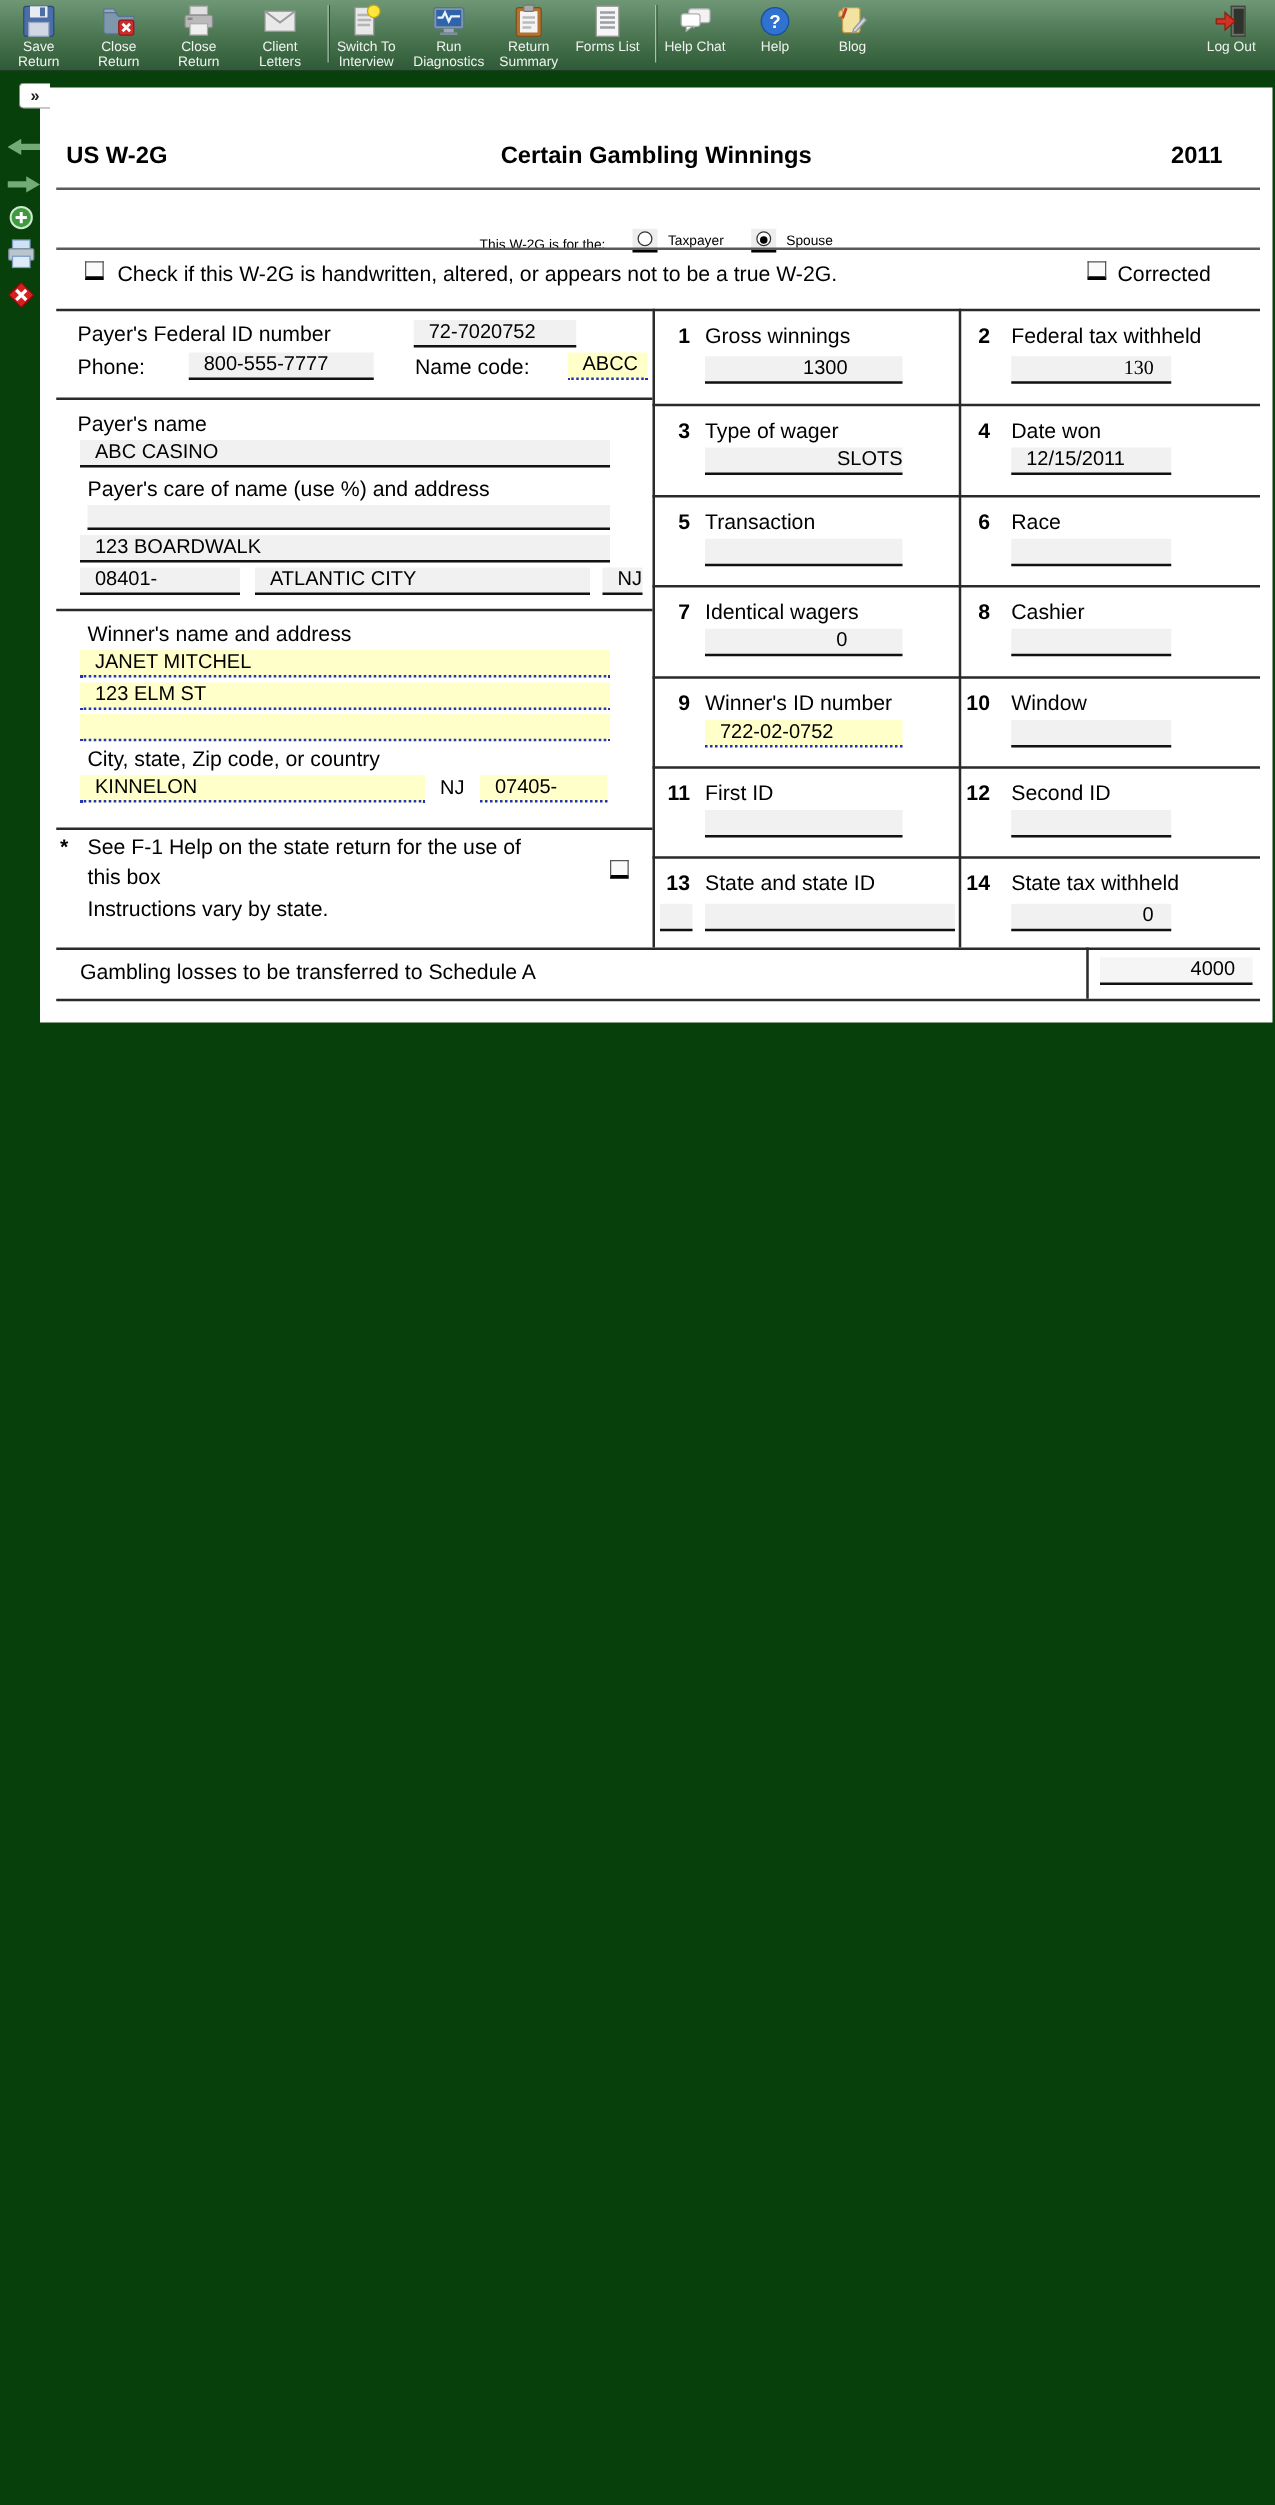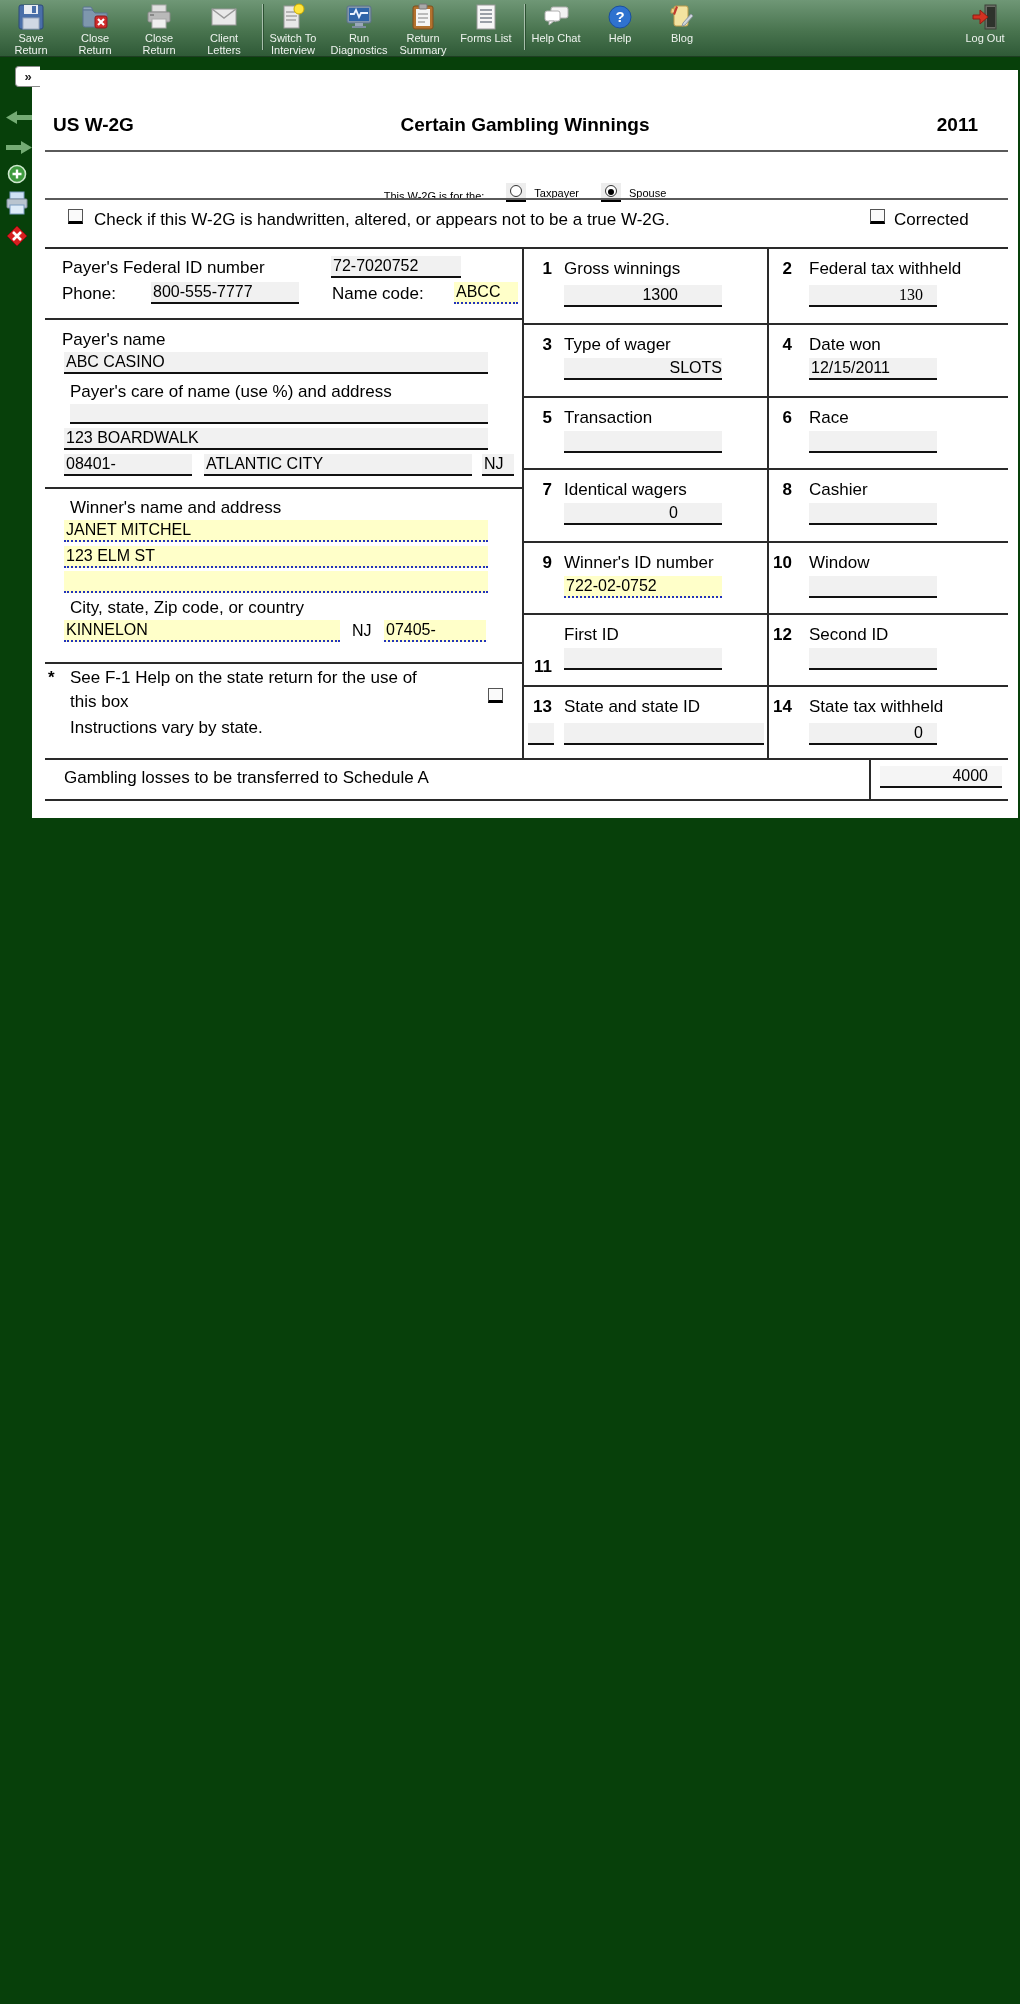--- a/index.html
+++ b/index.html
@@ -50,21 +50,21 @@
   .fld {
     position:absolute; height:22px; background:#f1f1f1;
     border-bottom:2px solid #111; font-size:16px; color:#000;
     line-height:20px; white-space:nowrap; overflow:hidden;
   }
   .fldy {
     position:absolute; height:22px; background:#ffffc9;
     border-bottom:2px dotted #2233bb; font-size:16px; color:#000;
     line-height:20px; white-space:nowrap; overflow:hidden;
   }
-  .pl { padding-left:2px; }
+  .pl { padding-left:12px; }
   .vrA { text-align:right; padding-right:44px; }
   .vrB { text-align:right; padding-right:14px; }
   .cb {
     position:absolute; width:15px; height:15px; background:#fafafa;
     border:1px solid #555; border-bottom:3px solid #000;
   }
   .radio-wrap {
     display:inline-block; width:20px; height:19px; background:#ededed;
     border-bottom:2px solid #000; text-align:center; vertical-align:middle;
   }
@@ -385,21 +385,21 @@
     <div class="lbl" style="left:777px;top:410px;">Cashier</div>
     <div class="fld pl" style="left:777px;top:433px;width:128px;"></div>
 
     <div class="box-num" style="left:494px;top:483px;">9</div>
     <div class="lbl" style="left:532px;top:483px;">Winner's ID number</div>
     <div class="fldy pl" style="left:532px;top:506px;width:158px;">722-02-0752</div>
     <div class="box-num" style="left:734px;top:483px;">10</div>
     <div class="lbl" style="left:777px;top:483px;">Window</div>
     <div class="fld pl" style="left:777px;top:506px;width:128px;"></div>
 
-    <div class="box-num" style="left:494px;top:587px;">11</div>
+    <div class="box-num" style="left:494px;top:555px;">11</div>
     <div class="lbl" style="left:532px;top:555px;">First ID</div>
     <div class="fld pl" style="left:532px;top:578px;width:158px;"></div>
     <div class="box-num" style="left:734px;top:555px;">12</div>
     <div class="lbl" style="left:777px;top:555px;">Second ID</div>
     <div class="fld pl" style="left:777px;top:578px;width:128px;"></div>
 
     <div class="box-num" style="left:494px;top:627px;">13</div>
     <div class="lbl" style="left:532px;top:627px;">State and state ID</div>
     <div class="fld" style="left:496px;top:653px;width:26px;"></div>
     <div class="fld pl" style="left:532px;top:653px;width:200px;"></div>

